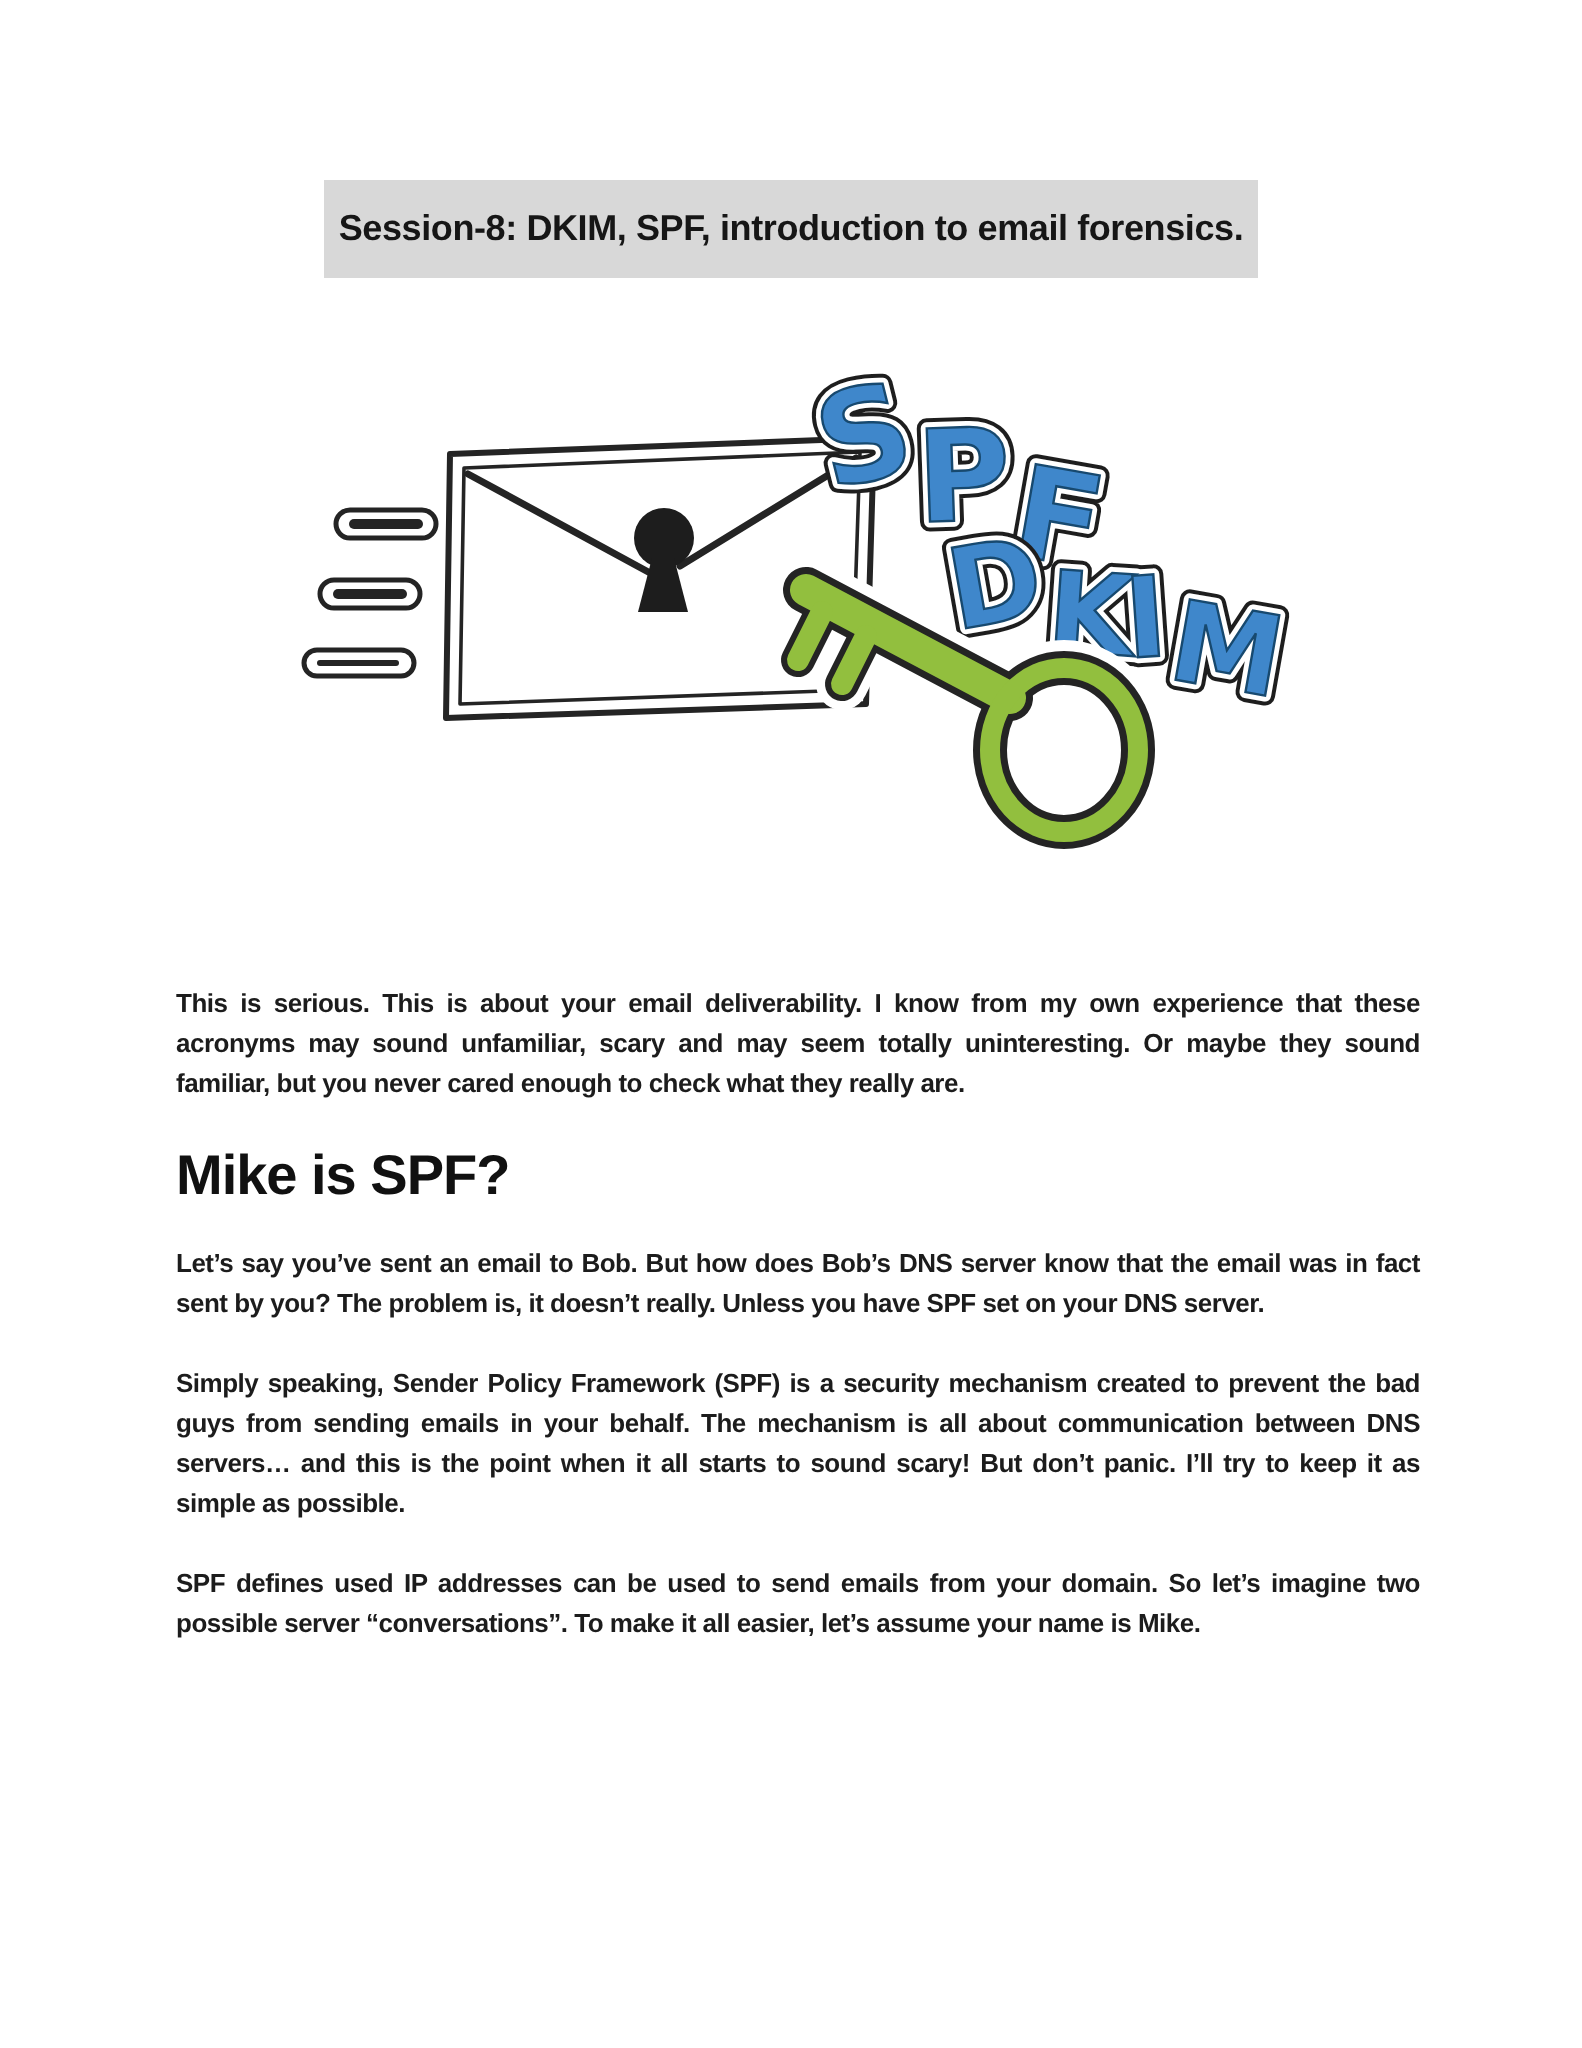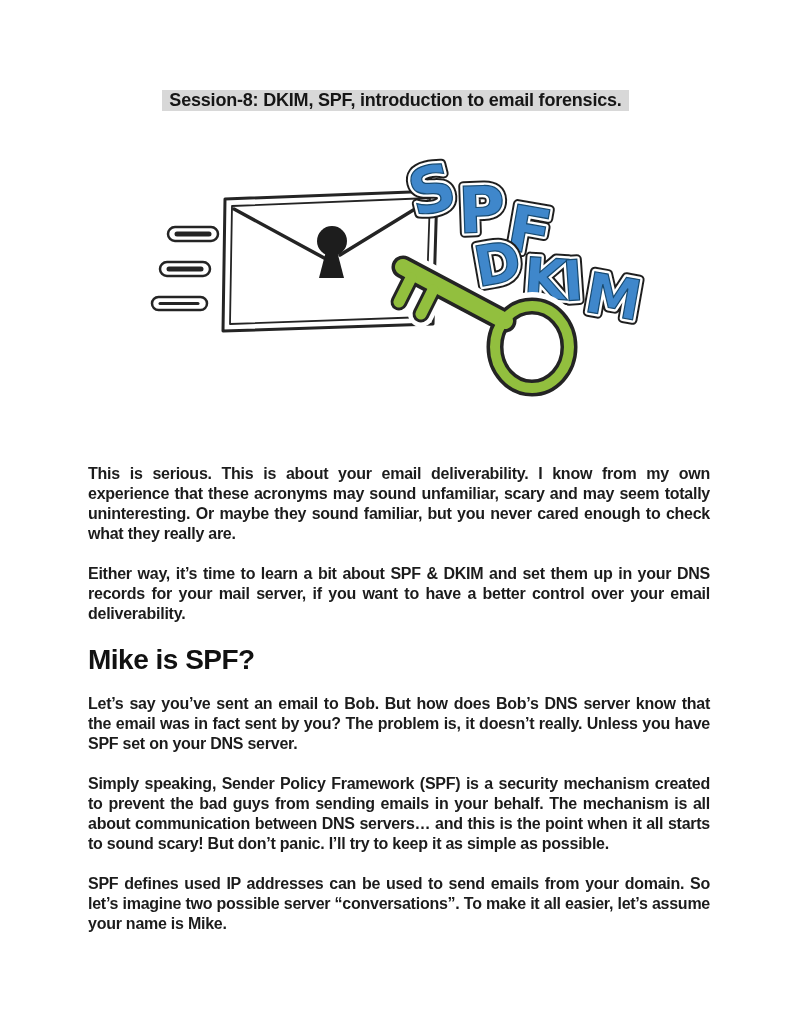--- a/index.html
+++ b/index.html
@@ -12,21 +12,21 @@
     font-family: "Liberation Sans", sans-serif;
     color: #1c1c1c;
   }
   .title-row {
     padding-top: 90px;
     text-align: center;
   }
   .doc-title {
     display: inline-block;
     background: #d8d8d8;
-    padding: 0 7px;
+    padding: 14px 7px;
     font-size: 18px;
     font-weight: 700;
     letter-spacing: -0.2px;
     color: #161616;
   }
   .illustration {
     display: block;
     margin: 28px 0 0 140px;
   }
   .svg-letters {
@@ -35,21 +35,21 @@
   }
   .t-outline { fill: none; stroke: #1e1e1e; stroke-width: 10; stroke-linejoin: round; }
   .t-halo    { fill: #ffffff; stroke: #ffffff; stroke-width: 6; stroke-linejoin: round; }
   .t-fill    { stroke: #17496f; stroke-width: 1.2; }
   .body-text {
     margin: 35px 0 0 88px;
     width: 622px;
   }
   .body-text p {
     margin: 0 0 20px 0;
-    font-size: 16px;
+    font-size: 13px;
     line-height: 20px;
     font-weight: 700;
     letter-spacing: -0.25px;
     text-align: justify;
     color: #1c1c1c;
   }
   .body-text h2 {
     margin: 6px 0 18px 0;
     font-size: 28px;
     font-weight: 700;
@@ -117,21 +117,20 @@
         <path d="M263,128 L365,182" stroke-width="16"></path>
         <path d="M271,139 L259,163" stroke-width="11"></path>
         <path d="M293,151 L281,175" stroke-width="11"></path>
         <ellipse cx="392" cy="208" rx="37" ry="41" stroke-width="10"></ellipse>
       </g>
     </g>
   </svg>
 
   <div class="body-text">
     <p>This is serious. This is about your email deliverability. I know from my own experience that these acronyms may sound unfamiliar, scary and may seem totally uninteresting. Or maybe they sound familiar, but you never cared enough to check what they really are.</p>
-    <p>Either way, it’s time to learn a bit about SPF &amp; DKIM and set them up in your DNS records for your mail server, if you want to have a better control over your email deliverability.</p>
 
     <h2>Mike is SPF?</h2>
 
     <p>Let’s say you’ve sent an email to Bob. But how does Bob’s DNS server know that the email was in fact sent by you? The problem is, it doesn’t really. Unless you have SPF set on your DNS server.</p>
     <p>Simply speaking, Sender Policy Framework (SPF) is a security mechanism created to prevent the bad guys from sending emails in your behalf. The mechanism is all about communication between DNS servers… and this is the point when it all starts to sound scary! But don’t panic. I’ll try to keep it as simple as possible.</p>
     <p>SPF defines used IP addresses can be used to send emails from your domain. So let’s imagine two possible server “conversations”. To make it all easier, let’s assume your name is Mike.</p>
   </div>
 
 </div>
 

